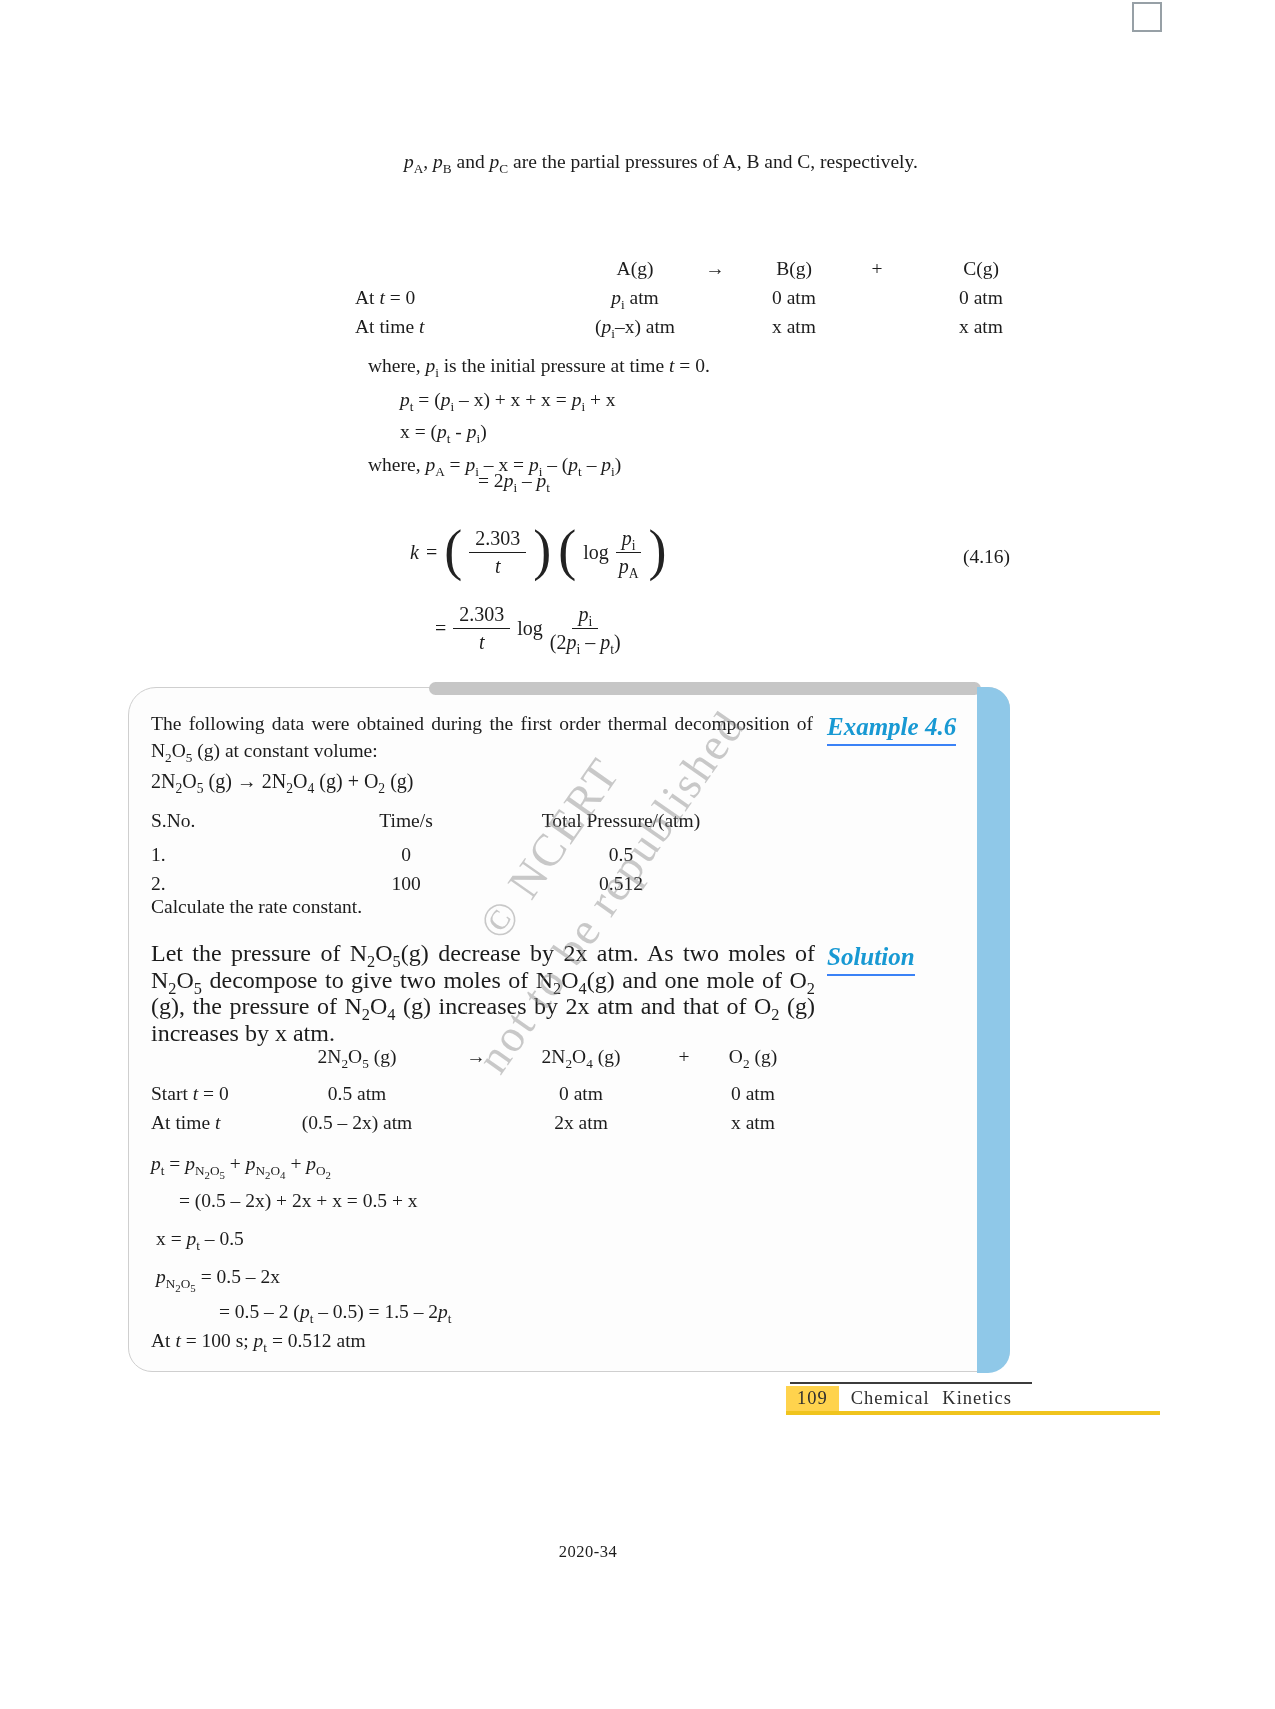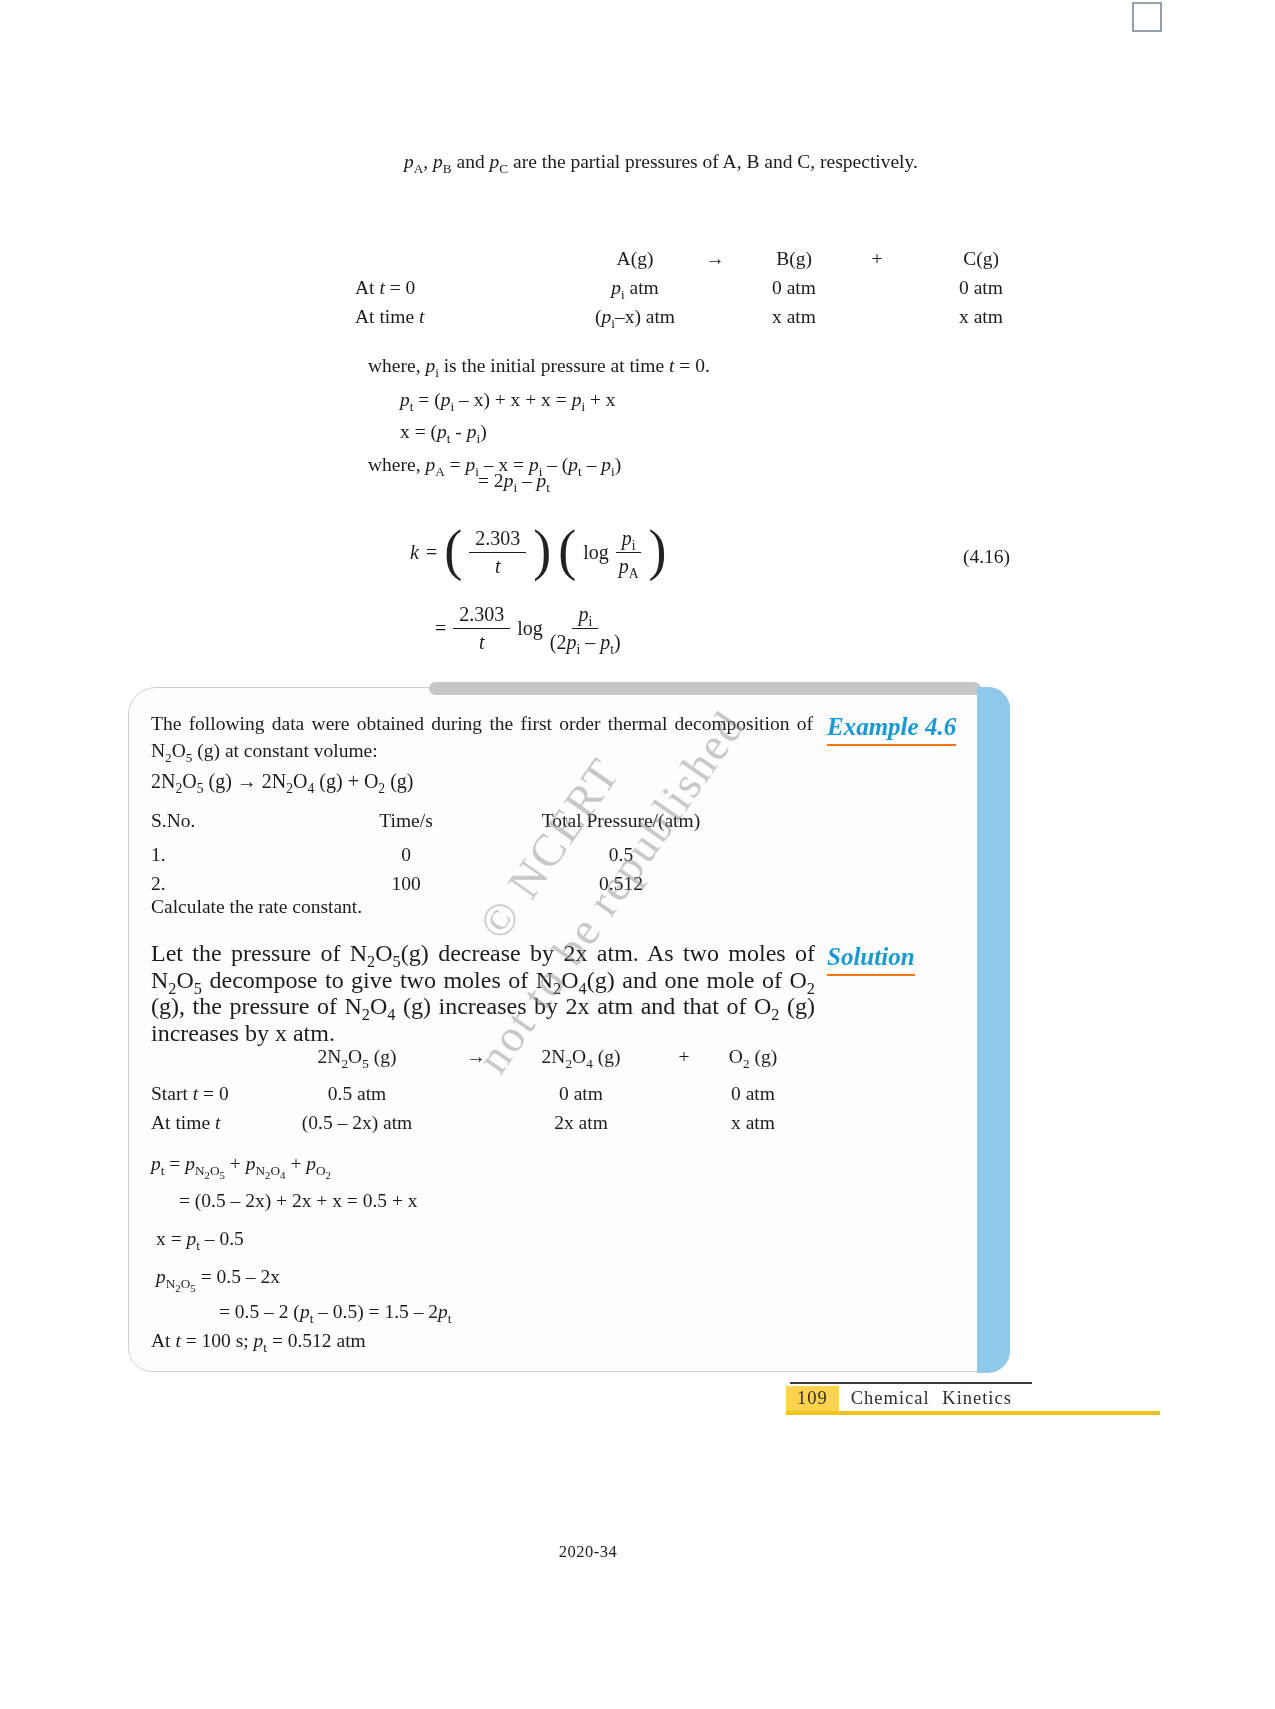--- a/index.html
+++ b/index.html
@@ -20,21 +20,21 @@
   sub sub{font-size:0.82em;}
   .corner-mark{position:absolute;left:1132px;top:2px;width:30px;height:30px;border:2px solid #97a0a6;background:#fff;}
   
   .intro{position:absolute;left:340px;top:148px;width:684px;font-size:19.5px;line-height:27px;text-align:justify;}
   .intro p{text-indent:28px;margin-left:36px;}
   
   .crow{position:relative;height:29px;font-size:19.5px;}
   .cc{position:absolute;transform:translateX(-50%);white-space:nowrap;top:0;}
   .cl{position:absolute;white-space:nowrap;top:0;}
   
-  .rxn1{position:absolute;left:340px;top:248px;width:684px;}
+  .rxn1{position:absolute;left:340px;top:258px;width:684px;}
   .rxn1 .col-label{left:15px;}
   .rxn1 .col-a{left:295px;}
   .rxn1 .col-arr{left:375px;}
   .rxn1 .col-b{left:454px;}
   .rxn1 .col-plus{left:537px;}
   .rxn1 .col-c{left:641px;}
   
   .dline{position:absolute;font-size:19.5px;white-space:nowrap;}
   
   .eqline{position:absolute;display:flex;align-items:center;gap:7px;font-size:20px;}
@@ -47,21 +47,21 @@
   .exbox{
     position:absolute;left:128px;top:687px;width:882px;height:685px;
     background:#fdfdfd;border:1.5px solid #cfcfcf;
     border-radius:28px 22px 22px 24px;
   }
   .accent-bar{position:absolute;right:-1px;top:-1px;width:33px;height:686px;background:var(--bar-blue);border-radius:0 22px 22px 0;}
   .top-band{position:absolute;left:300px;top:-6px;width:552px;height:13px;background:#c6c6c6;border-radius:8px;}
   .script-label{
     position:absolute;left:698px;color:var(--accent);
     font-style:italic;font-weight:bold;font-size:25px;
-    border-bottom:2px solid #f97316;padding-bottom:3px;white-space:nowrap;
+    border-bottom:2px solid #3b82f6;padding-bottom:3px;white-space:nowrap;
   }
   .ex-intro{position:absolute;left:22px;top:22px;width:662px;font-size:19.5px;line-height:27px;text-align:justify;}
   .ex-reaction{position:absolute;left:22px;top:82px;font-size:20px;white-space:nowrap;}
   
   .extable{position:absolute;left:22px;top:122px;width:680px;}
   .extable .t-sno{left:0;}
   .extable .t-time{left:255px;}
   .extable .t-press{left:470px;}
   
   .rxn2{position:absolute;left:0;top:358px;width:860px;}

